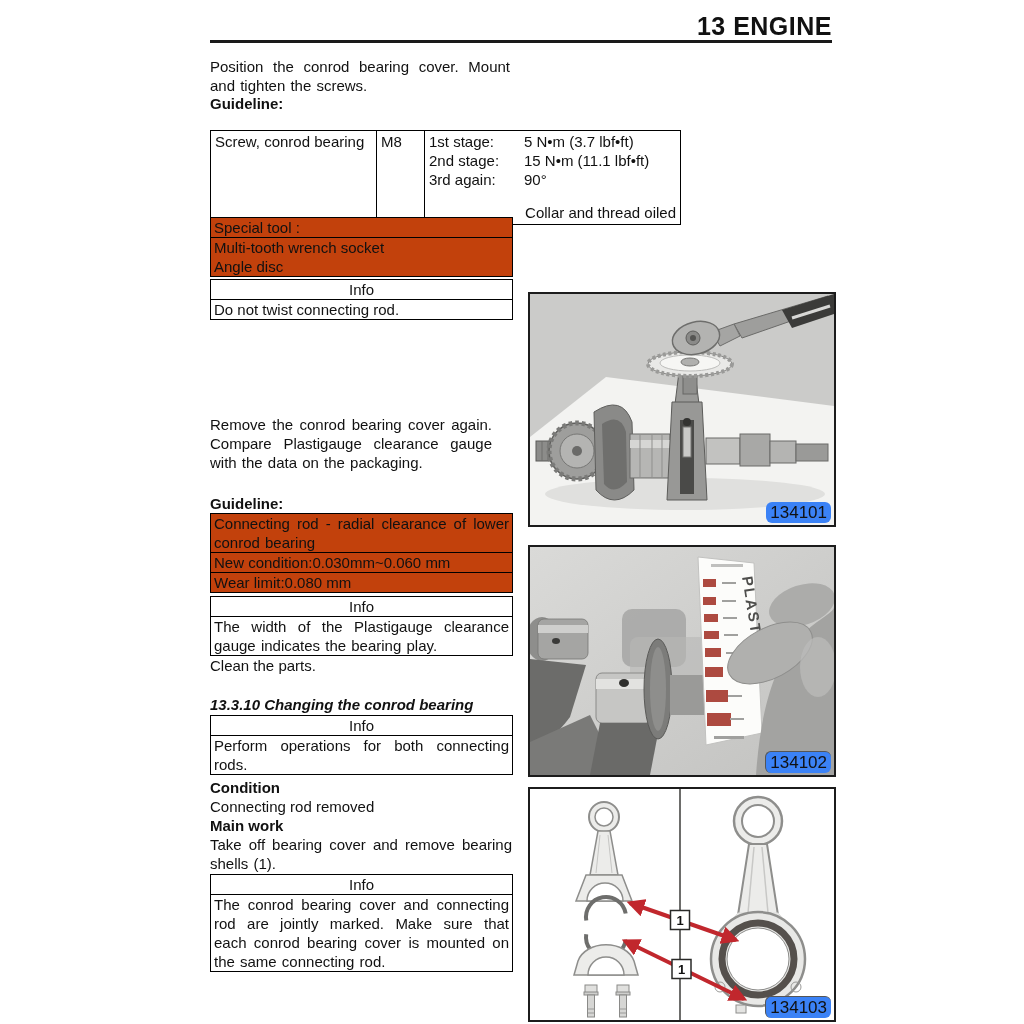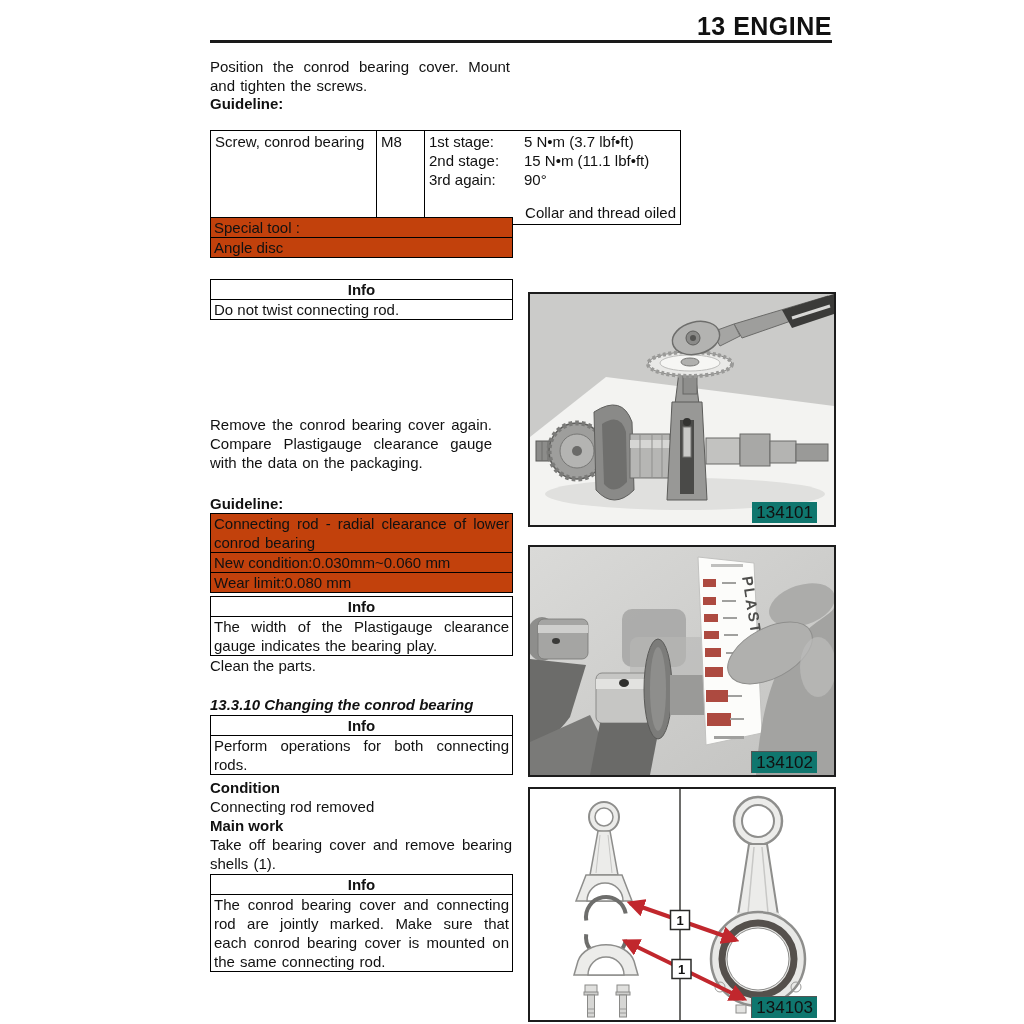--- a/index.html
+++ b/index.html
@@ -24,27 +24,27 @@
   .tq-c3 { width:256px; height:94px; position:relative; }
   .stage-line { display:flex; }
   .stage-label { width:95px; flex:none; }
   .tq-note { position:absolute; right:4px; bottom:2px; }
 
   
   .bx { border:1px solid #000; padding:0 3px; line-height:19px; background:#c2410c; }
   .bx + .bx { margin-top:-1px; }
 
   .info-box { border:1px solid #000; background:#fff; }
-  .info-box .info-title { font-weight:bold; text-align:center; line-height:19px; border-bottom:1px solid #000; }
+  .info-box .info-title { font-weight:normal; text-align:center; line-height:19px; border-bottom:1px solid #000; }
   .info-box .info-body { padding:0 3px; line-height:19px; }
 
   
   .fig { position:absolute; left:528px; width:308px; border:2px solid #1c1c1c; background:#fff; }
   .fig svg { display:block; width:100%; height:100%; }
-  .fig-label { position:absolute; right:17px; bottom:2px; background:#0f766e; padding:0 4px; font-size:17px; line-height:21px; color:#111; }
+  .fig-label { position:absolute; right:3px; bottom:2px; background:#3b82f6; padding:0 4px; font-size:17px; line-height:21px; color:#111;border-radius:6px; }
   .fig-label.framed { border:1px solid #555; border-right:none; border-bottom:none; }
 </style>
 </head>
 <body>
 
 <div class="page">
 
   <div class="chapter">13 ENGINE</div>
   <div class="rule"></div>
 
@@ -71,20 +71,21 @@
         </div>
         <div class="tq-note">Collar and thread oiled</div>
       </td>
     </tr>
   </tbody>
     </table>
 
   <div class="blk" style="top:217px; width:303px;">
     <div class="bx">Special tool :</div>
     <div class="bx">
+      <div>Multi-tooth wrench socket</div>
       <div>Angle disc</div>
     </div>
   </div>
 
   <div class="info-box blk" style="top:279px; width:303px;">
     <div class="info-title">Info</div>
     <div class="info-body">Do not twist connecting rod.</div>
   </div>
 
   <div class="blk justify" style="top:415px; width:282px;">Remove the conrod bearing cover again. Compare Plastigauge clearance gauge with the data on the packaging.</div>

